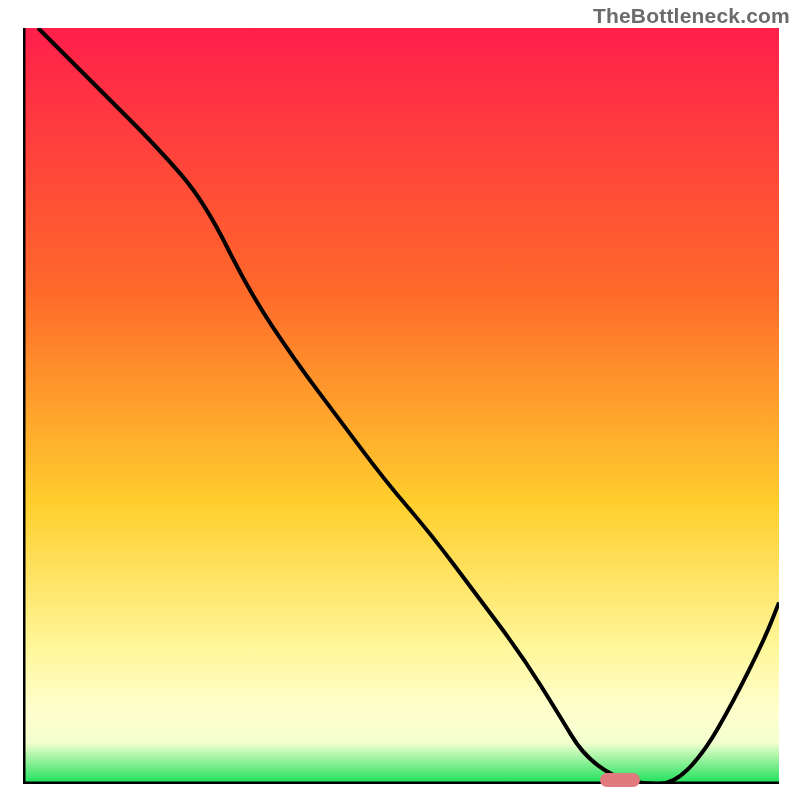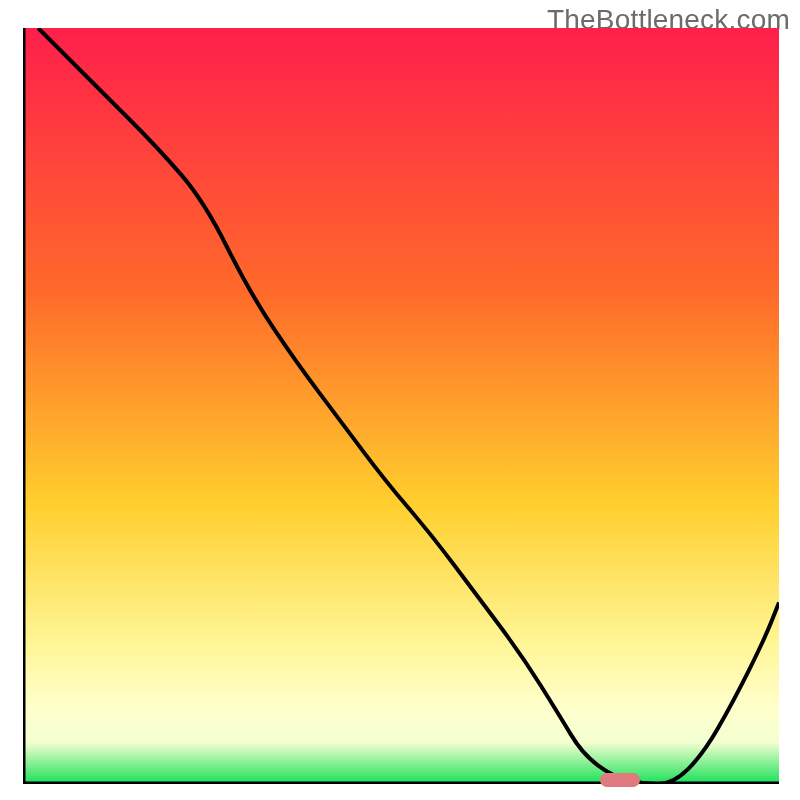--- a/index.html
+++ b/index.html
@@ -12,22 +12,22 @@
   }
   .stage {
     position: relative;
     width: 800px;
     height: 800px;
   }
   .watermark {
     position: absolute;
     top: 4px;
     right: 10px;
-    font-size: 28px;
-    font-weight: 400;
+    font-size: 21px;
+    font-weight: 700;
     color: #6b6b6b;
     letter-spacing: 0.2px;
     font-family: Arial, Helvetica, sans-serif;
   }
   .plot-area {
     position: absolute;
     left: 23px;
     top: 28px;
     width: 756px;
     height: 756px;

